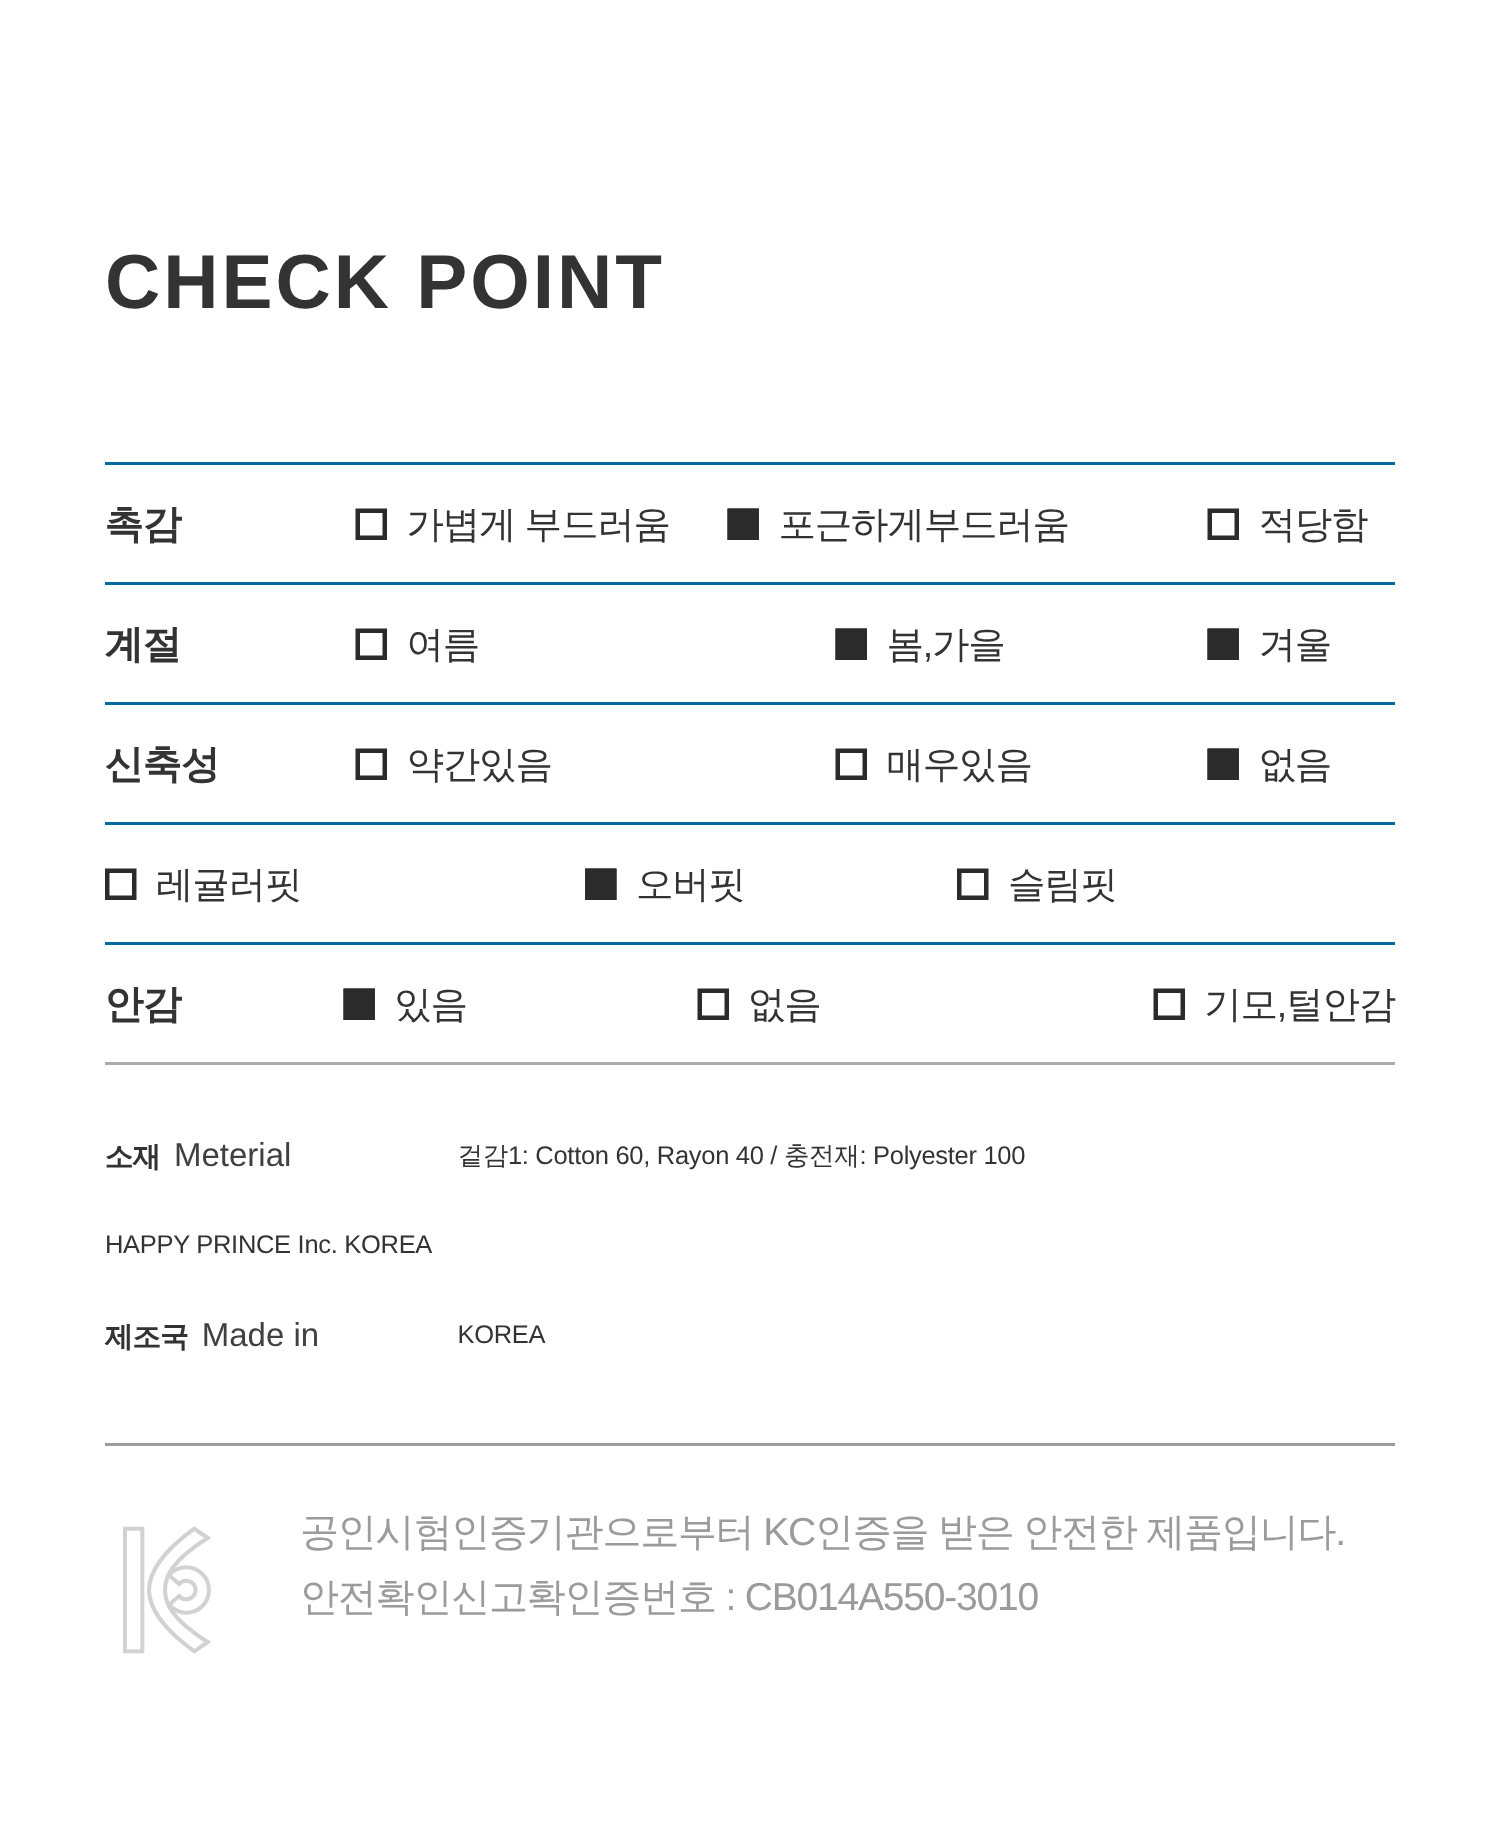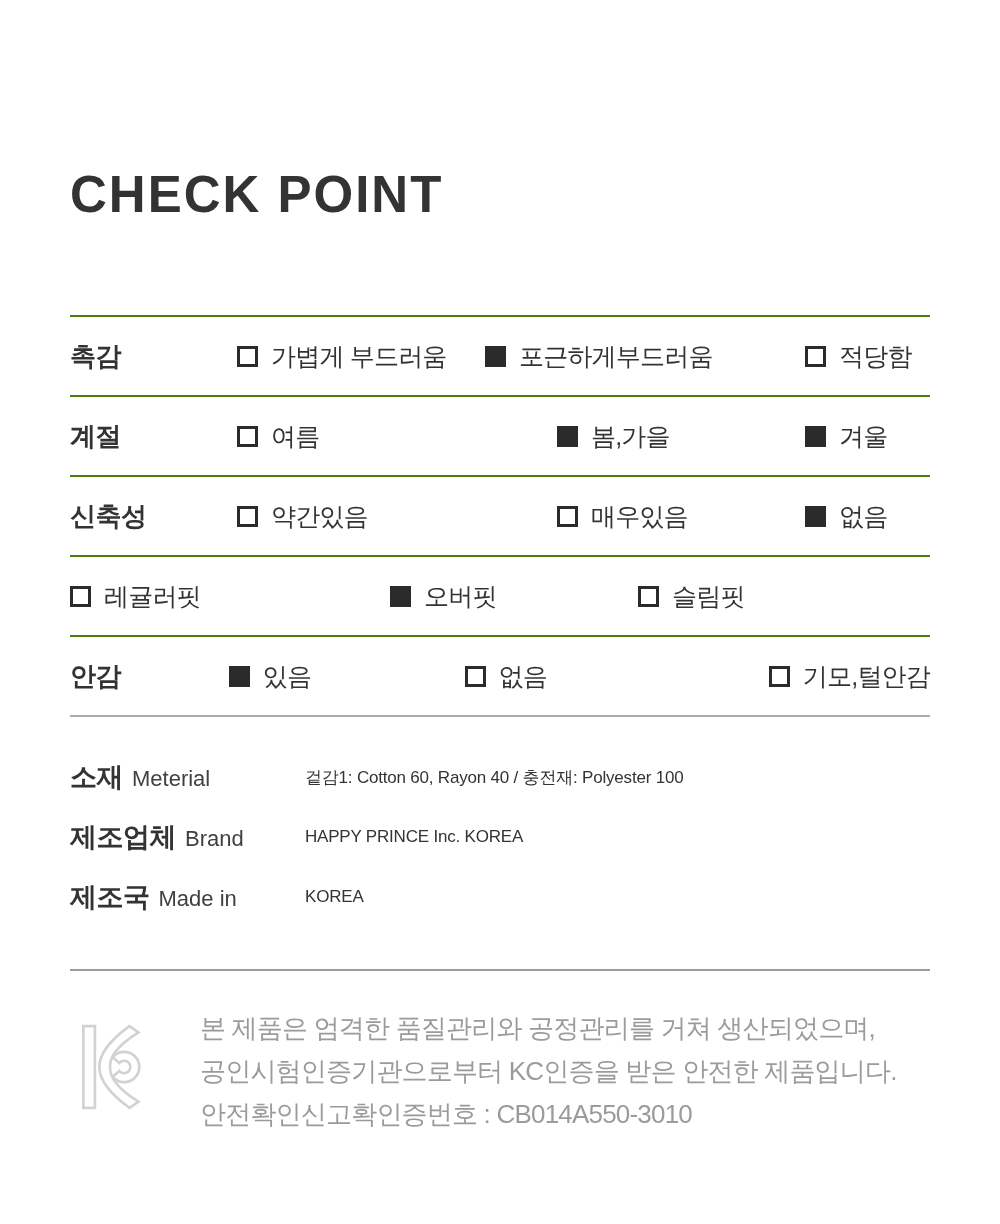--- a/index.html
+++ b/index.html
@@ -1,44 +1,44 @@
 <!DOCTYPE html>
 <html><head>
 <meta charset="utf-8">
 <style>
   html,body{margin:0;padding:0;background:#ffffff;}
   body{
     width:1000px;height:1224px;position:relative;overflow:hidden;
     font-family:"Liberation Sans","DejaVu Sans",sans-serif;color:#333333;
   }
-  .page{padding:2px 70px;box-sizing:border-box;margin-top:21px;}
+  .page{padding:16px 70px;box-sizing:border-box;}
 
   
   .title{
     margin:0;padding-top:146px;font-size:51px;font-weight:800;
     letter-spacing:2px;line-height:1;color:#333333;
   }
 
   
   .ctable{margin-top:95px;border-bottom:2px solid #ababab;}
-  .trow{display:flex;align-items:center;height:78px;border-top:2px solid #4d7c0f;}
+  .trow{display:flex;align-items:center;height:78px;border-top:2px solid #0369a1;}
   .rlabel{width:167px;font-size:26px;font-weight:700;color:#333333;letter-spacing:-0.5px;}
   .opt{display:flex;align-items:center;}
   .opt-1{width:248px;}
   .opt-2{width:320px;}
   .opt-3{flex:1;text-align:center;}
   .cb{width:21px;height:21px;border:3px solid #2b2b2b;box-sizing:border-box;margin-right:13px;flex:none;background:#ffffff;}
   .cb.checked{background:#2b2b2b;}
   .olabel{font-size:25px;color:#333333;letter-spacing:-0.8px;white-space:nowrap;}
 
   
   .info{margin-top:30px;}
   .irow{display:flex;align-items:center;height:60px;}
   .ilabel-group{width:235px;display:flex;align-items:baseline;flex:none;}
-  .ilabel{font-size:27px;font-weight:700;color:#333333;letter-spacing:-0.5px;}
+  .ilabel{font-size:19px;font-weight:700;color:#333333;letter-spacing:-0.5px;}
   .isub{font-size:22px;color:#404040;margin-left:9px;letter-spacing:0;}
   .ivalue{font-size:17px;color:#333333;letter-spacing:-0.2px;}
 
   
   .divider{margin:42px 0 0 0;border:none;border-top:2px solid #9c9c9c;height:0;}
 
   
   .cert{margin-top:36px;display:flex;align-items:flex-start;}
   .kc-mark{margin-left:8px;margin-top:14px;flex:none;}
   .cert-text{margin-left:58px;}
@@ -136,24 +136,20 @@
 
   <div class="info">
     <div class="irow">
       <div class="ilabel-group">
         <span class="ilabel">소재</span>
         <span class="isub">Meterial</span>
       </div>
       <div class="ivalue">겉감1: Cotton 60, Rayon 40 / 충전재: Polyester 100</div>
     </div>
     <div class="irow">
-      <div class="ilabel-group">
-        <span class="ilabel">제조업체</span>
-        <span class="isub">Brand</span>
-      </div>
       <div class="ivalue">HAPPY PRINCE Inc. KOREA</div>
     </div>
     <div class="irow">
       <div class="ilabel-group">
         <span class="ilabel">제조국</span>
         <span class="isub">Made in</span>
       </div>
       <div class="ivalue">KOREA</div>
     </div>
   </div>
@@ -162,19 +158,18 @@
 
   <div class="cert">
     <div class="kc-mark">
       <svg width="64" height="92" viewBox="0 0 72 100" fill="none" xmlns="http://www.w3.org/2000/svg">
         <rect x="6" y="4" width="13" height="92" stroke="#d2d2d2" stroke-width="3"></rect>
         <path d="M58,4 C33,22 24,38 24,50 C24,62 33,78 58,96 L68,89 C41,72 36,60 36,50 C36,40 41,28 68,11 Z" stroke="#d2d2d2" stroke-width="3"></path>
         <path d="M39,39 A17,17 0 1 1 39,61 L46.6,54.5 A7,7 0 1 0 46.6,45.5 Z" stroke="#d2d2d2" stroke-width="3"></path>
       </svg>
     </div>
     <div class="cert-text">
-      <div class="cert-line">본 제품은 엄격한 품질관리와 공정관리를 거쳐 생산되었으며,</div>
       <div class="cert-line">공인시험인증기관으로부터 KC인증을 받은 안전한 제품입니다.</div>
       <div class="cert-line">안전확인신고확인증번호 : CB014A550-3010</div>
     </div>
   </div>
 
 </div>
 
 </body></html>

